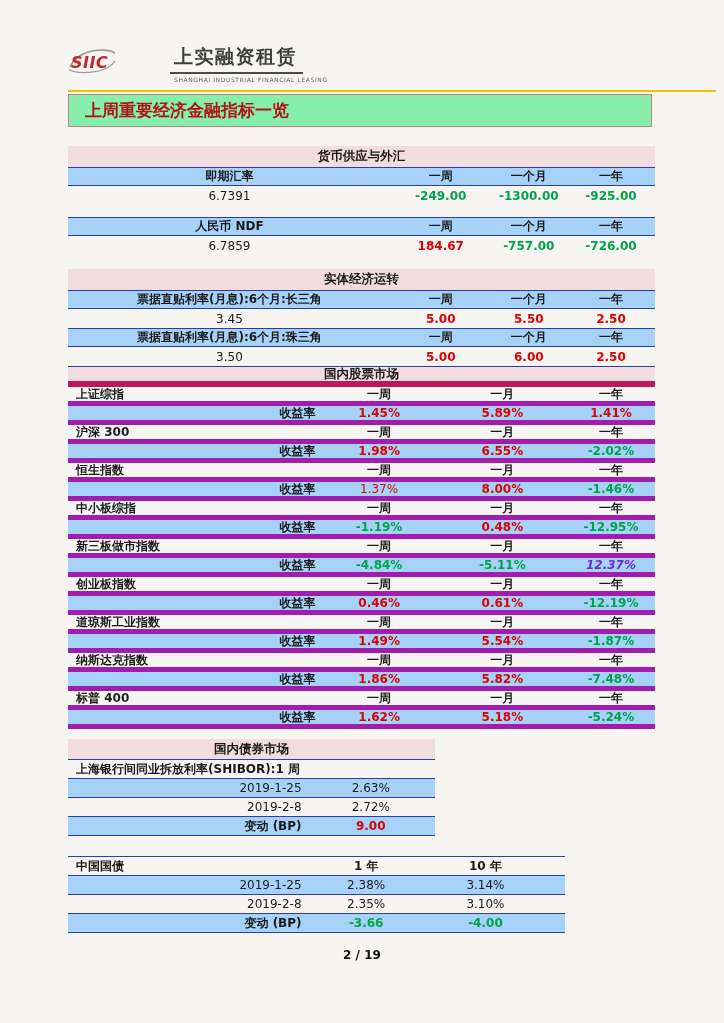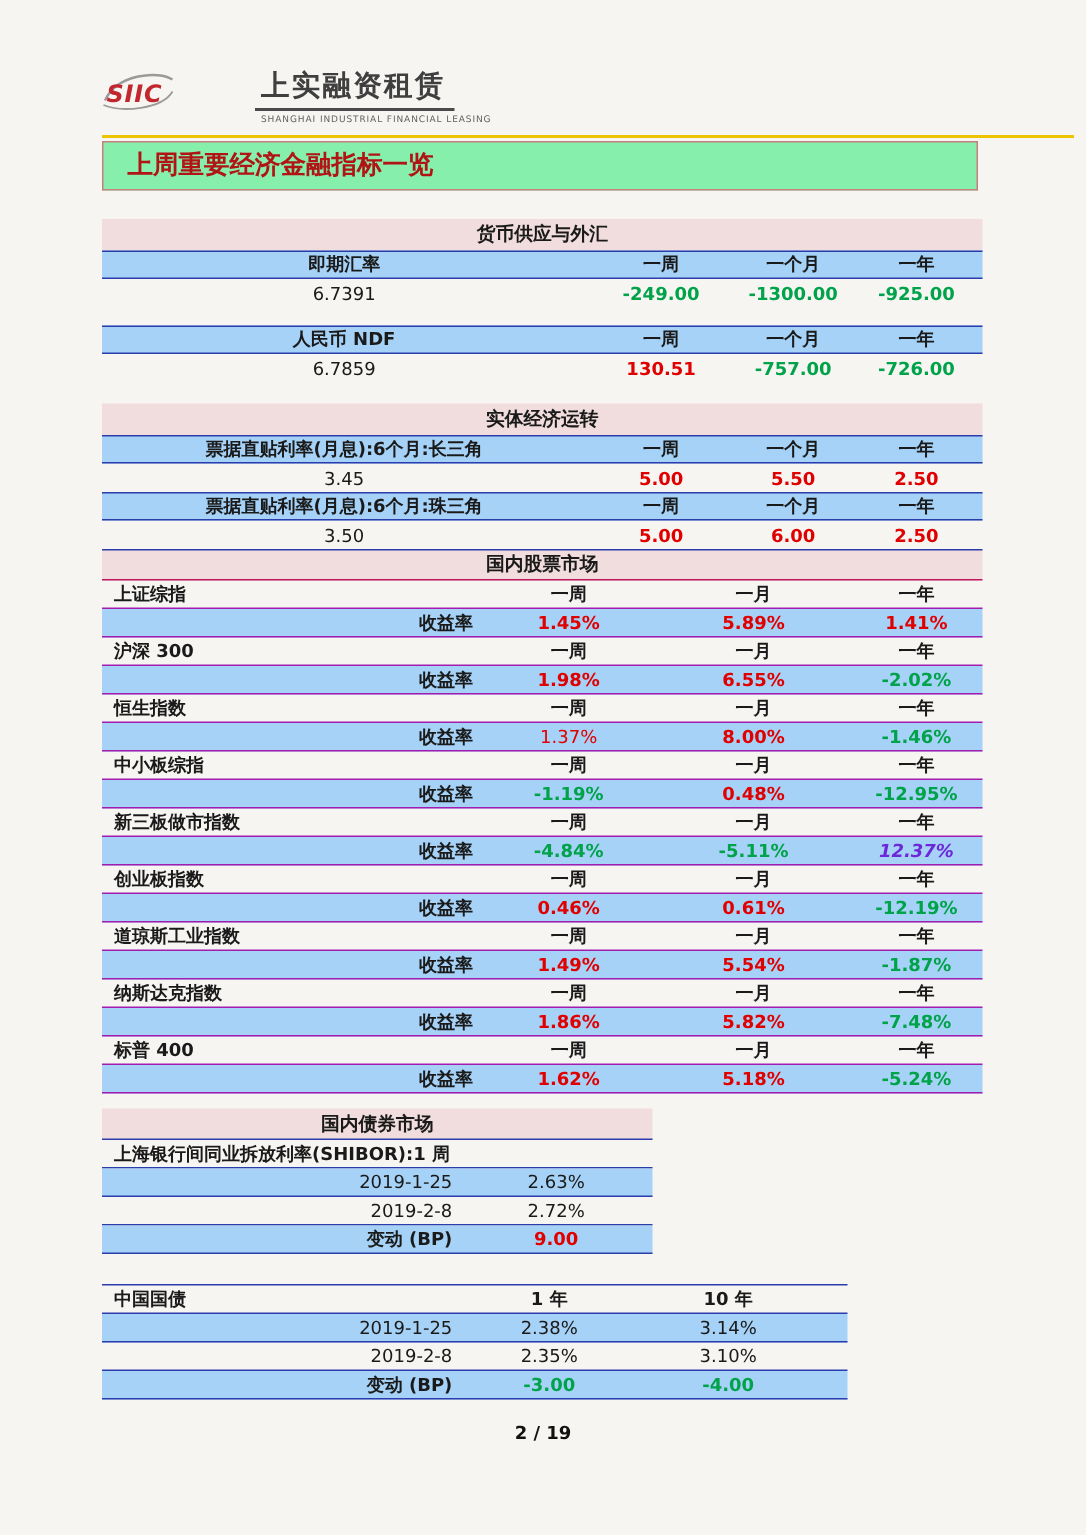--- a/index.html
+++ b/index.html
@@ -26,22 +26,22 @@
   .row{display:flex;align-items:center;height:19px;font-size:12px;box-sizing:border-box;}
   .row.pink{height:21px;background:#f1dddd;}
   .row.blue{background:#a6d2f7;}
   .row.white,.row.head,.row.label{background:transparent;}
   .cell{box-sizing:border-box;overflow:hidden;white-space:nowrap;}
   .cell.al{padding-left:8px;}
   .cell.ar{padding-right:5px;}
   .row.pink .cell{width:100%;text-align:center;font-weight:700;font-size:12.5px;}
   
   .sec-money .row.blue,.sec-real .row.blue{border-top:1px solid #2b3cab;border-bottom:1px solid #2b3cab;}
-  .sec-stock .row.pink{border-top:1px solid #2b3cab;border-bottom:1px solid #be185d;}
-  .sec-stock .row.white,.sec-stock .row.blue{border-bottom:1px solid #a21caf;}
+  .sec-stock .row.pink{border-top:1px solid #2b3cab;border-bottom:6px solid #be185d;}
+  .sec-stock .row.white,.sec-stock .row.blue{border-bottom:5px solid #a21caf;}
   .sec-shibor .row{border-bottom:1px solid #2b3cab;}
   .sec-treasury{border-top:1px solid #2b3cab;}
   .sec-treasury .row{border-bottom:1px solid #2b3cab;}
   .gap{height:12px;}
   .sec-money{margin-bottom:14px;}
   .sec-stock{margin-bottom:10px;}
   .sec-shibor{width:367px;margin-bottom:20px;}
   .sec-treasury{width:497px;}
   
   .footer{position:absolute;top:948px;left:0;width:724px;text-align:center;
@@ -90,21 +90,21 @@
         </div>
         <div class="gap"></div>
         <div class="row blue">
           <div class="cell" style="width: 55%; text-align: center; font-weight: 700;">人民币 NDF</div>
           <div class="cell" style="width: 17%; text-align: center; font-weight: 700;">一周</div>
           <div class="cell" style="width: 13%; text-align: center; font-weight: 700;">一个月</div>
           <div class="cell" style="width: 15%; text-align: center; font-weight: 700;">一年</div>
         </div>
         <div class="row white">
           <div class="cell" style="width: 55%; text-align: center; font-weight: 400;">6.7859</div>
-          <div class="cell" style="width: 17%; text-align: center; color: rgb(224, 0, 0); font-weight: 700;">130.51</div>
+          <div class="cell" style="width: 17%; text-align: center; color: rgb(224, 0, 0); font-weight: 700;">184.67</div>
           <div class="cell" style="width: 13%; text-align: center; color: rgb(0, 163, 74); font-weight: 700;">-757.00</div>
           <div class="cell" style="width: 15%; text-align: center; color: rgb(0, 163, 74); font-weight: 700;">-726.00</div>
         </div>
       </div>
     <div class="sec sec-real">
         <div class="row pink">
           <div class="cell" style="width: 100%;">实体经济运转</div>
         </div>
         <div class="row blue">
           <div class="cell" style="width: 55%; text-align: center; font-weight: 700;">票据直贴利率(月息):6个月:长三角</div>
@@ -275,20 +275,20 @@
           <div class="cell" style="width: 24%; text-align: center; font-weight: 400;">2.38%</div>
           <div class="cell" style="width: 24%; text-align: center; font-weight: 400;">3.14%</div>
         </div>
         <div class="row white">
           <div class="cell ar" style="width: 48%; text-align: right; font-weight: 400;">2019-2-8</div>
           <div class="cell" style="width: 24%; text-align: center; font-weight: 400;">2.35%</div>
           <div class="cell" style="width: 24%; text-align: center; font-weight: 400;">3.10%</div>
         </div>
         <div class="row blue">
           <div class="cell ar" style="width: 48%; text-align: right; font-weight: 700;">变动 (BP)</div>
-          <div class="cell" style="width: 24%; text-align: center; color: rgb(0, 163, 74); font-weight: 700;">-3.00</div>
+          <div class="cell" style="width: 24%; text-align: center; color: rgb(0, 163, 74); font-weight: 700;">-3.66</div>
           <div class="cell" style="width: 24%; text-align: center; color: rgb(0, 163, 74); font-weight: 700;">-4.00</div>
         </div>
       </div>
   </div>
 
   <div class="footer">2 / 19</div>
 </div>
 
 </body></html>

